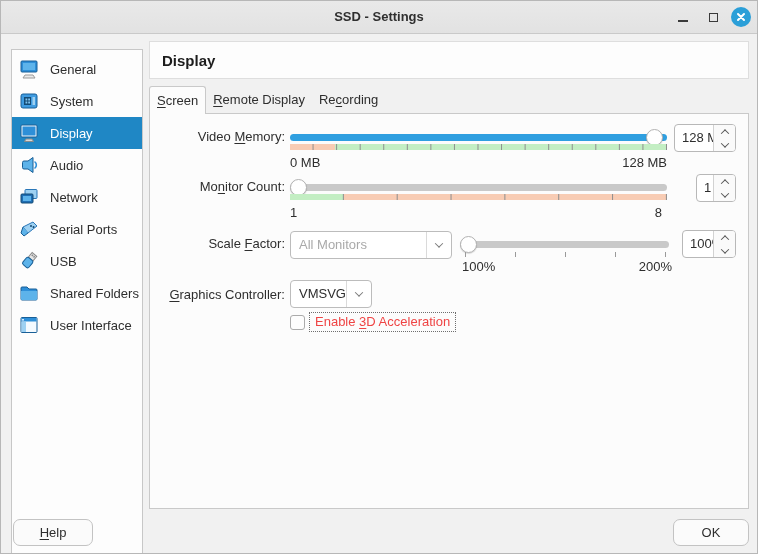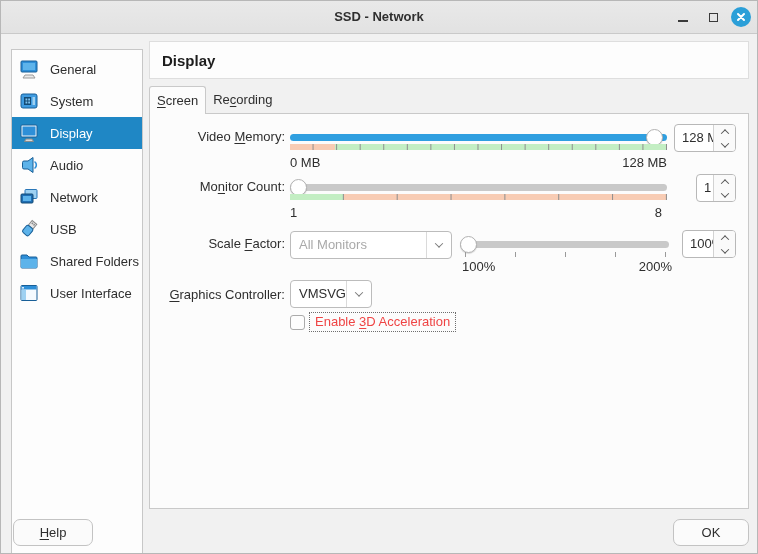--- a/index.html
+++ b/index.html
@@ -82,21 +82,21 @@
   .push { position:absolute; top:518px; height:27px; background:#fbfbfb; border:1px solid #c3c3c3;
     border-radius:7px; box-sizing:border-box; font-size:13px; color:#2e2e2e;
     display:flex; align-items:center; justify-content:center; }
 </style>
 </head>
 <body>
 
 <div class="window">
 
   <div class="titlebar">
-    <div class="title">SSD - Network</div>
+    <div class="title">SSD - Settings</div>
     <div class="win-btn btn-min">
       <div class="glyph-min"></div>
     </div>
     <div class="win-btn btn-max">
       <div class="glyph-max"></div>
     </div>
     <div class="win-btn btn-close">
       <div class="glyph-close">
         <svg width="10" height="10" viewBox="0 0 10 10">
             <path d="M2 2 L8 8 M8 2 L2 8" stroke="#fff" stroke-width="2" stroke-linecap="round"></path>
@@ -155,20 +155,31 @@
             <rect x="7" y="3.5" width="12" height="9" rx="1" fill="#9ed1f2" stroke="#2a77b8"></rect>
             <rect x="3" y="8" width="12" height="9" rx="1" fill="#1f6fb5" stroke="#134a74"></rect>
             <rect x="5" y="10" width="8" height="5" fill="#5db3ea"></rect>
           </svg>
       </span>
       <span>Network</span>
     </div>
     <div class="side-item">
       <span class="side-icon">
         <svg width="22" height="22" viewBox="0 0 22 22">
+            <path d="M5 9 L15 4 L19 8 L10 15 Z" fill="#9ed1f2" stroke="#2a77b8"></path>
+            <circle cx="13" cy="8" r="1" fill="#134a74"></circle>
+            <circle cx="15.5" cy="9" r="1" fill="#134a74"></circle>
+            <path d="M5 9 L3 15 L6 18 L10 15" fill="#5db3ea" stroke="#185f97"></path>
+          </svg>
+      </span>
+      <span>Serial Ports</span>
+    </div>
+    <div class="side-item">
+      <span class="side-icon">
+        <svg width="22" height="22" viewBox="0 0 22 22">
             <g transform="rotate(40 11 11)">
               <rect x="8" y="2.5" width="6" height="6" fill="#e6e6e6" stroke="#8a8a8a"></rect>
               <rect x="9.3" y="3.6" width="1.4" height="1.8" fill="#8a8a8a"></rect>
               <rect x="11.5" y="3.6" width="1.4" height="1.8" fill="#8a8a8a"></rect>
               <rect x="7" y="8.5" width="8" height="9" rx="2" fill="#5db3ea" stroke="#185f97"></rect>
             </g>
           </svg>
       </span>
       <span>USB</span>
     </div>
@@ -193,20 +204,21 @@
       <span>User Interface</span>
     </div>
   </div>
 
   <div class="header-panel">
     <span>Display</span>
   </div>
 
   <div class="tabbar">
     <div class="tab active"><span><u>S</u>creen</span></div>
+    <div class="tab"><span><u>R</u>emote Display</span></div>
     <div class="tab"><span>Re<u>c</u>ording</span></div>
   </div>
 
   <div class="content">
 
     <div class="f-label" style="left:0; top:15px;">Video <u>M</u>emory:</div>
     <div class="track blue" style="left:140px; top:20px; width:377px;"></div>
     <div class="handle" style="left:496px; top:15px;"></div>
     <div class="strip" style="left:140px; top:30px; width:377px; background:linear-gradient(90deg,#f8ccb4 0 12%,#c3eec3 12% 100%);">
       <div class="ticks t16"></div>

